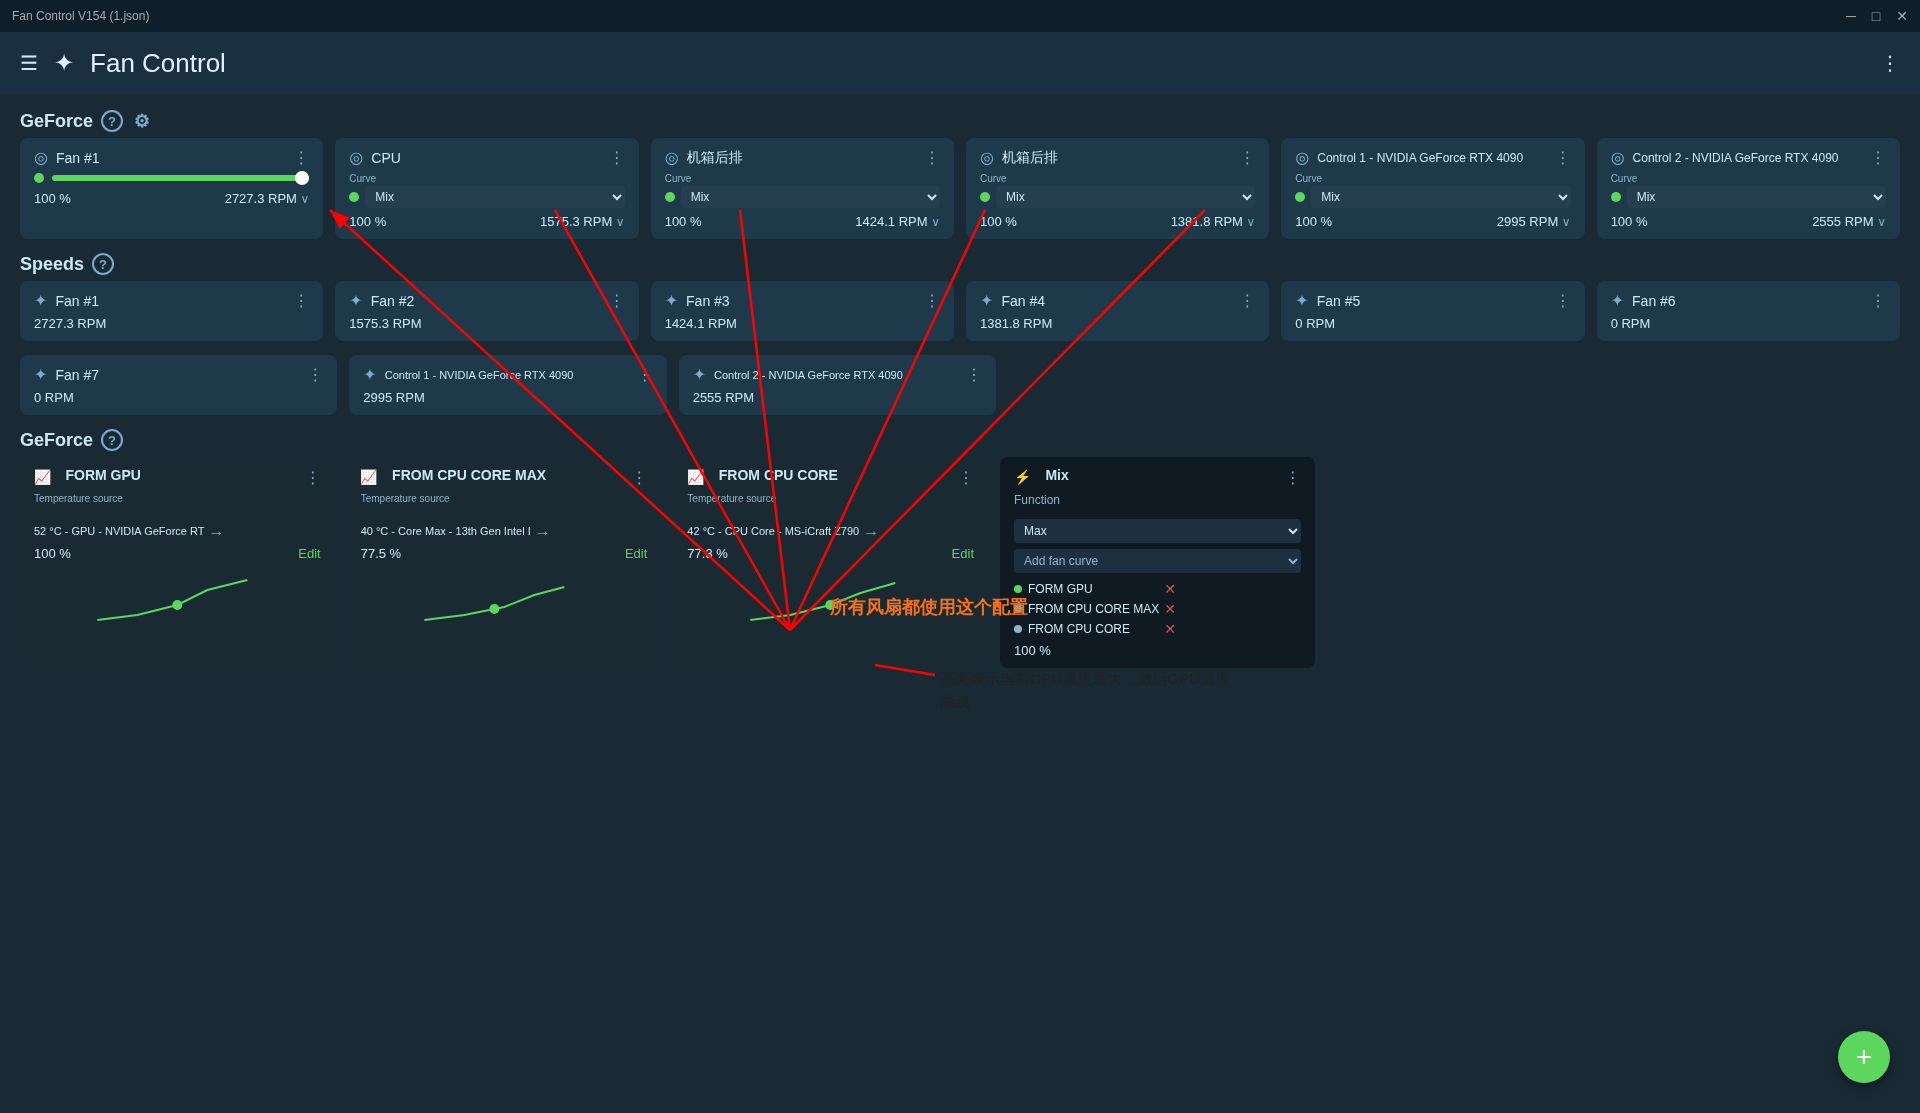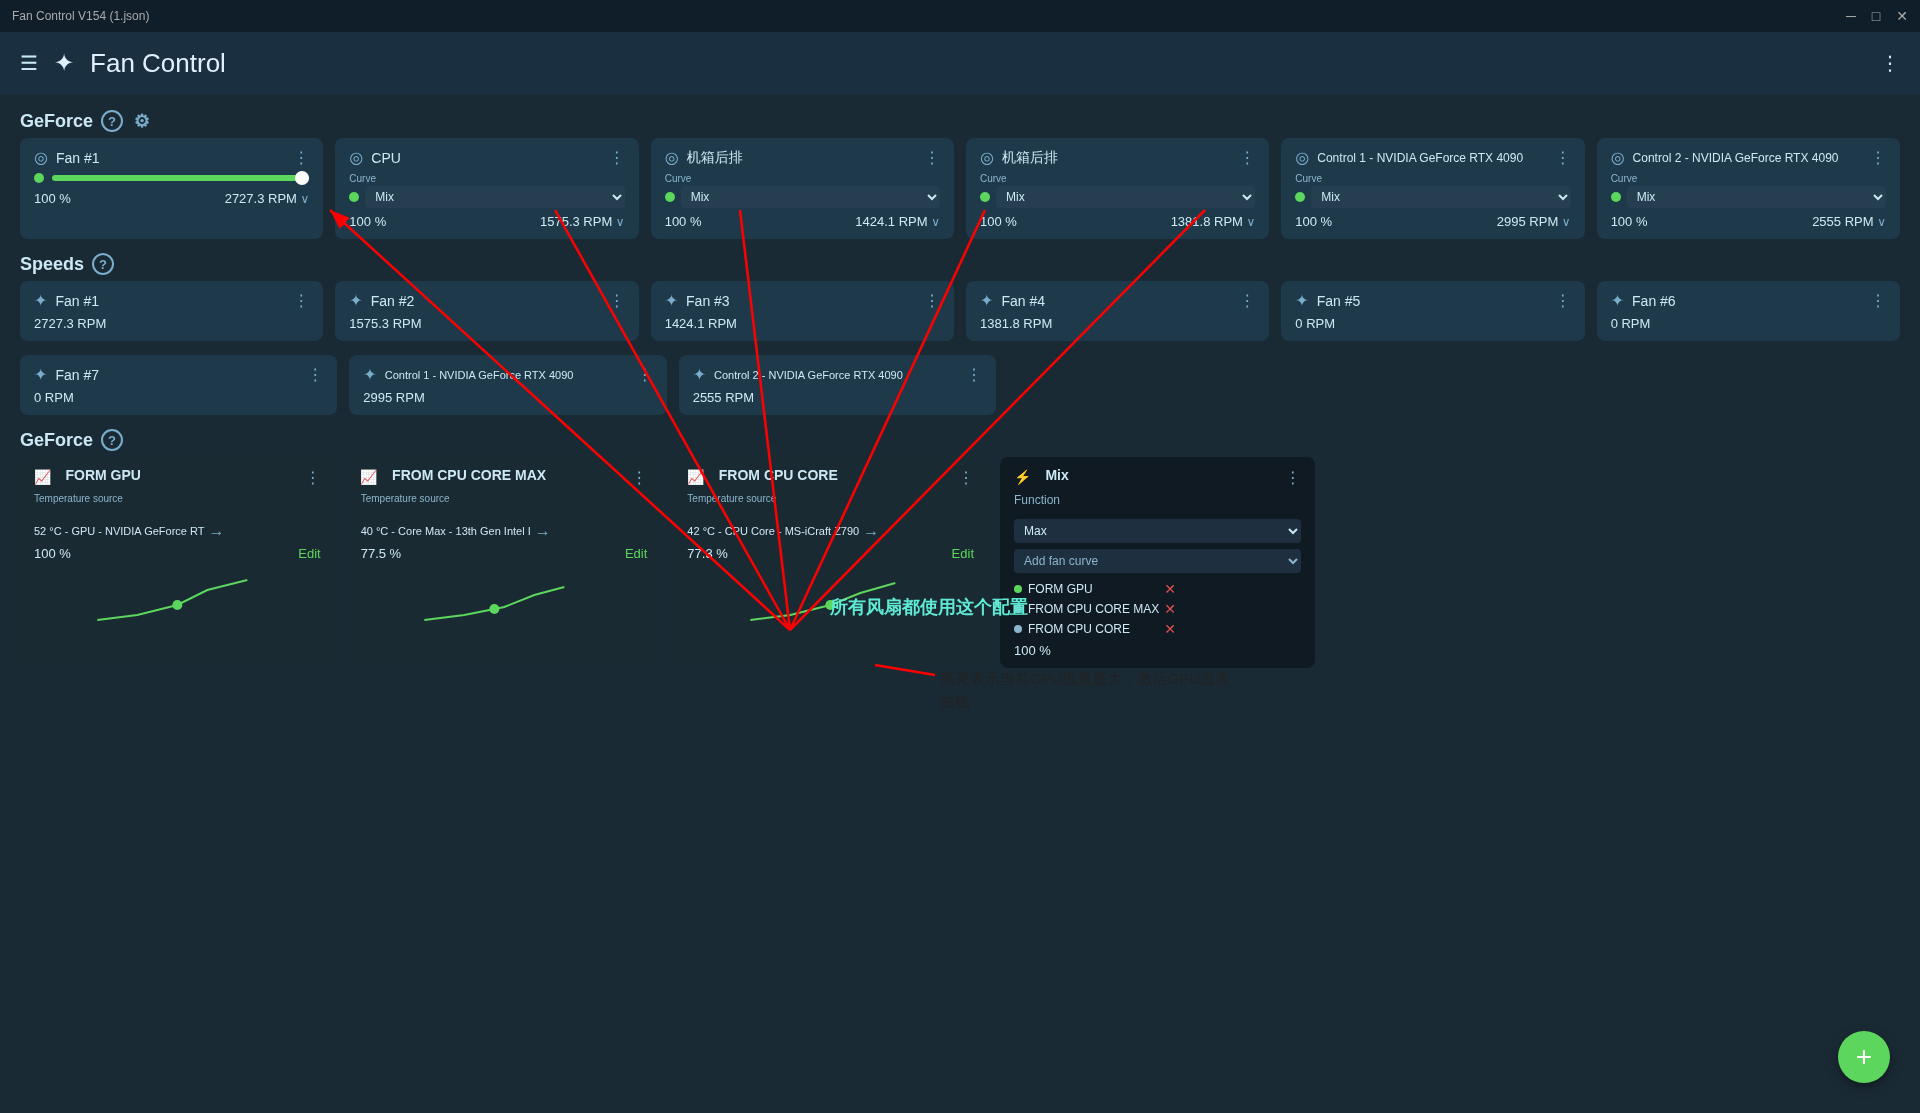--- a/index.html
+++ b/index.html
@@ -621,21 +621,21 @@
         </li>
       </ul>
       <div class="mix-percent">100 %</div>
     </div>
 
     <div style="flex:2;"></div>
   </div>
 
 </div>
 
-<div class="annotation-text" style="left:830px;top:595px;font-size:18px;color:#5eead4;font-weight:600;">所有风扇都使用这个配置</div>
+<div class="annotation-text" style="left:830px;top:595px;font-size:18px;color:#f97316;font-weight:600;">所有风扇都使用这个配置</div>
 
 <div class="annotation-text" style="left:940px;top:668px;font-size:15px;color:#222;font-weight:500;line-height:1.5;">高亮表示当前GPU温度最大，激活GPU温度<br>曲线</div>
 
 <svg class="annotation-overlay">
 
   <line x1="790" y1="630" x2="330" y2="210" stroke="red" stroke-width="2.5" marker-end="url(#arrowhead)"></line>
 
   <line x1="790" y1="630" x2="555" y2="210" stroke="red" stroke-width="2.5"></line>
 
   <line x1="790" y1="630" x2="740" y2="210" stroke="red" stroke-width="2.5"></line>

